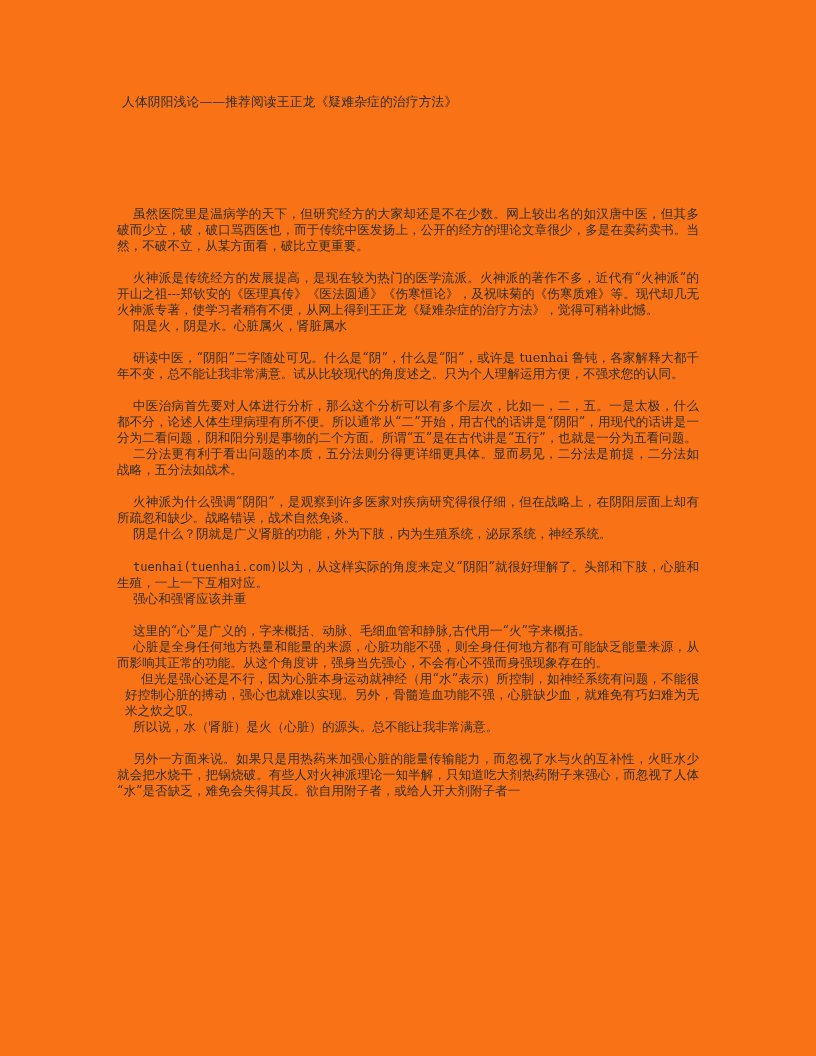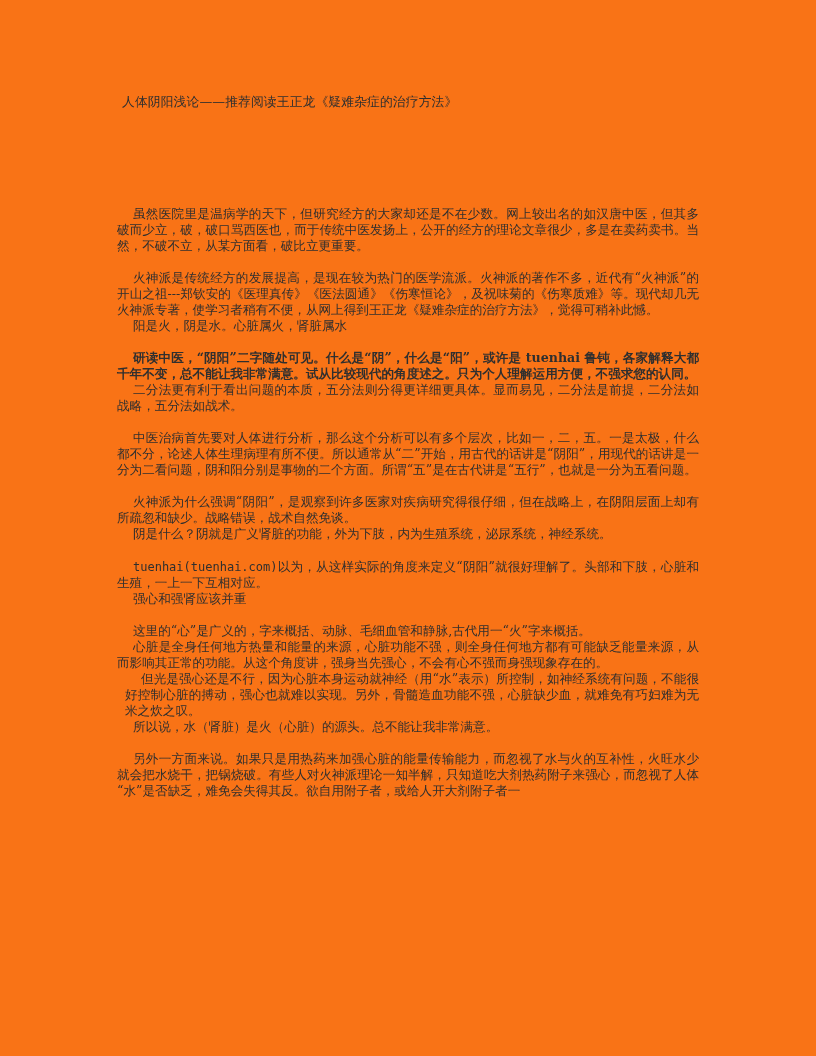--- a/index.html
+++ b/index.html
@@ -71,23 +71,23 @@
 
   <div class="doc-body">
 
     <div class="doc-title" style="color: rgb(47, 47, 47);">人体阴阳浅论——推荐阅读王正龙《疑难杂症的治疗方法》</div>
 
     <div class="content">
 
     <p class="para gap" style="color: rgb(47, 47, 47);">虽然医院里是温病学的天下，但研究经方的大家却还是不在少数。网上较出名的如汉唐中医，但其多破而少立，破，破口骂西医也，而于传统中医发扬上，公开的经方的理论文章很少，多是在卖药卖书。当然，不破不立，从某方面看，破比立更重要。</p>
         <p class="para gap" style="color: rgb(47, 47, 47);">火神派是传统经方的发展提高，是现在较为热门的医学流派。火神派的著作不多，近代有“火神派”的开山之祖---郑钦安的《医理真传》《医法圆通》《伤寒恒论》，及祝味菊的《伤寒质难》等。现代却几无火神派专著，使学习者稍有不便，从网上得到王正龙《疑难杂症的治疗方法》，觉得可稍补此憾。</p>
         <p class="para tight" style="color: rgb(47, 47, 47);">阳是火，阴是水。心脏属火，肾脏属水</p>
-        <p class="para gap" style="color: rgb(47, 47, 47); font-weight: bold;">研读中医，“阴阳”二字随处可见。什么是“阴”，什么是“阳”，或许是 tuenhai 鲁钝，各家解释大都千年不变，总不能让我非常满意。试从比较现代的角度述之。只为个人理解运用方便，不强求您的认同。</p>
+        <p class="para gap" style="color: rgb(47, 47, 47);">研读中医，“阴阳”二字随处可见。什么是“阴”，什么是“阳”，或许是 tuenhai 鲁钝，各家解释大都千年不变，总不能让我非常满意。试从比较现代的角度述之。只为个人理解运用方便，不强求您的认同。</p>
+        <p class="para gap" style="color: rgb(47, 47, 47);">中医治病首先要对人体进行分析，那么这个分析可以有多个层次，比如一，二，五。一是太极，什么都不分，论述人体生理病理有所不便。所以通常从“二”开始，用古代的话讲是“阴阳”，用现代的话讲是一分为二看问题，阴和阳分别是事物的二个方面。所谓“五”是在古代讲是“五行”，也就是一分为五看问题。</p>
         <p class="para tight" style="color: rgb(47, 47, 47);">二分法更有利于看出问题的本质，五分法则分得更详细更具体。显而易见，二分法是前提，二分法如战略，五分法如战术。</p>
-        <p class="para gap" style="color: rgb(47, 47, 47);">中医治病首先要对人体进行分析，那么这个分析可以有多个层次，比如一，二，五。一是太极，什么都不分，论述人体生理病理有所不便。所以通常从“二”开始，用古代的话讲是“阴阳”，用现代的话讲是一分为二看问题，阴和阳分别是事物的二个方面。所谓“五”是在古代讲是“五行”，也就是一分为五看问题。</p>
         <p class="para gap" style="color: rgb(47, 47, 47);">火神派为什么强调“阴阳”，是观察到许多医家对疾病研究得很仔细，但在战略上，在阴阳层面上却有所疏忽和缺少。战略错误，战术自然免谈。</p>
         <p class="para tight" style="color: rgb(47, 47, 47);">阴是什么？阴就是广义肾脏的功能，外为下肢，内为生殖系统，泌尿系统，神经系统。</p>
         <p class="para gap" style="color: rgb(47, 47, 47);"><span class="mono">tuenhai(tuenhai.com)</span><span>以为，从这样实际的角度来定义“阴阳”就很好理解了。头部和下肢，心脏和生殖，一上一下互相对应。</span></p>
         <p class="para tight" style="color: rgb(47, 47, 47);">强心和强肾应该并重</p>
         <p class="para gap" style="color: rgb(47, 47, 47);">这里的“心”是广义的，字来概括、动脉、毛细血管和静脉,古代用一“火”字来概括。</p>
         <p class="para tight" style="color: rgb(47, 47, 47);">心脏是全身任何地方热量和能量的来源，心脏功能不强，则全身任何地方都有可能缺乏能量来源，从而影响其正常的功能。从这个角度讲，强身当先强心，不会有心不强而身强现象存在的。</p>
         <p class="para tight" style="color: rgb(47, 47, 47); margin-left: 8px;">但光是强心还是不行，因为心脏本身运动就神经（用“水”表示）所控制，如神经系统有问题，不能很好控制心脏的搏动，强心也就难以实现。另外，骨髓造血功能不强，心脏缺少血，就难免有巧妇难为无米之炊之叹。</p>
         <p class="para tight" style="color: rgb(47, 47, 47);">所以说，水（肾脏）是火（心脏）的源头。总不能让我非常满意。</p>
         <p class="para gap" style="color: rgb(47, 47, 47);">另外一方面来说。如果只是用热药来加强心脏的能量传输能力，而忽视了水与火的互补性，火旺水少就会把水烧干，把锅烧破。有些人对火神派理论一知半解，只知道吃大剂热药附子来强心，而忽视了人体“水”是否缺乏，难免会失得其反。欲自用附子者，或给人开大剂附子者一</p>
       </div>

